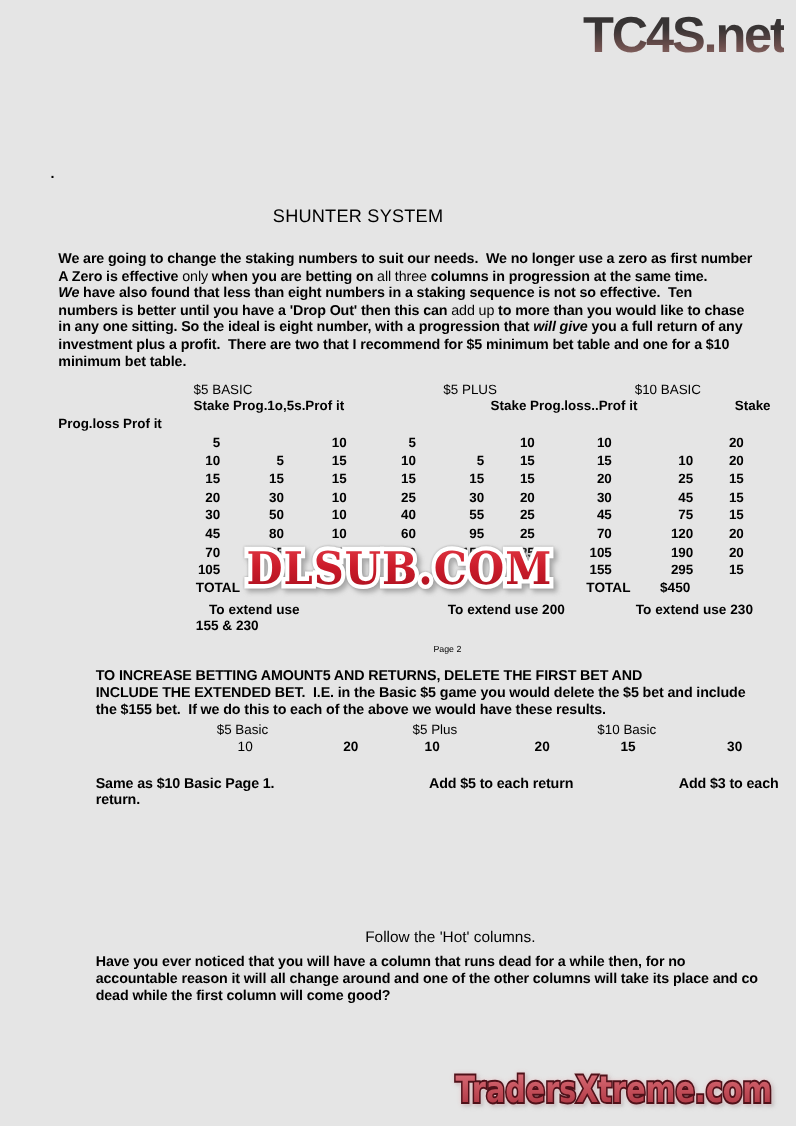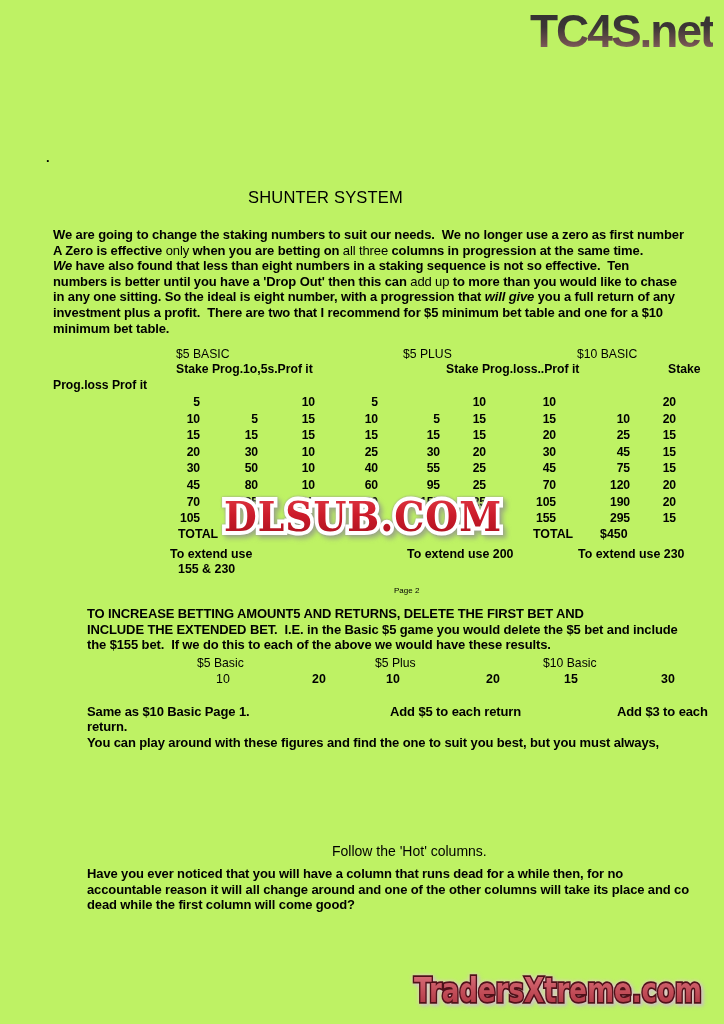--- a/index.html
+++ b/index.html
@@ -1,17 +1,17 @@
 <!DOCTYPE html>
 <html><head>
 <meta charset="utf-8">
 <style>
   html,body{margin:0;padding:0;background:#ffffff;}
   #page{
-    position:relative;width:724px;height:1024px;background:#bef264;overflow:hidden;
+    position:relative;width:724px;height:1024px;background:#e5e5e5;overflow:hidden;
     font-family:"Liberation Sans",sans-serif;color:#000;
   }
   .abs{position:absolute;white-space:pre;}
   .fs12{font-size:13px;letter-spacing:-0.12px;}
   .tline{height:15.6px;line-height:15.6px;white-space:pre;}
   .s-b{font-weight:bold;}
   .s-r{font-weight:normal;}
   .s-bi{font-weight:bold;font-style:italic;text-align:center;}
 
   
@@ -43,21 +43,21 @@
     position:absolute;left:130px;top:395px;display:grid;
     grid-template-columns:70px 58px 57px 63px 62px 46px 70px 74px 46px;
     grid-auto-rows:16.6px;font-weight:bold;font-size:12.2px;letter-spacing:-0.1px;
   }
   .numtable div{text-align:right;white-space:pre;}
 
   .totrow{top:527px;font-size:12.4px;font-weight:bold;}
   .tot-l{left:178px;} .tot-rl{left:533px;} .tot-rv{left:600px;}
 
   .ext{font-size:12.4px;font-weight:bold;}
-  .ext-l1{left:170px;top:547px;} .ext-l2{left:178px;top:562px;}
+  .ext-l1{left:190px;top:547px;} .ext-l2{left:178px;top:562px;}
   .ext-m{left:407px;top:547px;} .ext-r{left:578px;top:547px;}
 
   .pagelabel{left:394px;top:586px;font-size:8px;font-weight:normal;}
 
   
   .heading{left:87px;top:606px;font-weight:bold;}
   .rlab{top:656px;font-size:12.2px;font-weight:normal;}
   .rlab1{left:197px;} .rlab2{left:375px;} .rlab3{left:543px;}
   .rval{top:672px;font-size:12.4px;}
   .rv0{left:216px;font-weight:normal;}
@@ -212,21 +212,21 @@
   <span class="abs rval rv2">10</span>
   <span class="abs rval rv3">20</span>
   <span class="abs rval rv4">15</span>
   <span class="abs rval rv5">30</span>
 
   <span class="abs sameas fs12">Same as $10 Basic Page 1.</span>
   <span class="abs add5 fs12">Add $5 to each return</span>
   <span class="abs add10 fs12">Add $3 to each</span>
   <span class="abs add10w fs12">return.</span>
 
-  <div class="abs notes fs12"><div class="tline">You can play around with these figures and find the one to suit you best, but you must always,</div></div>
+  <div class="abs notes fs12"></div>
 
   <span class="abs hot">Follow the 'Hot' columns.</span>
 
   <div class="abs closing fs12"><div class="tline">Have you ever noticed that you will have a column that runs dead for a while then, for no</div><div class="tline">accountable reason it will all change around and one of the other columns will take its place and co</div><div class="tline">dead while the first column will come good?</div></div>
 
   <svg class="tx" width="304" height="50">
     <defs>
       <linearGradient id="txg" x1="0" y1="0" x2="0" y2="1">
         <stop offset="0" stop-color="#dd7680"></stop>
         <stop offset="0.5" stop-color="#c4505b"></stop>

